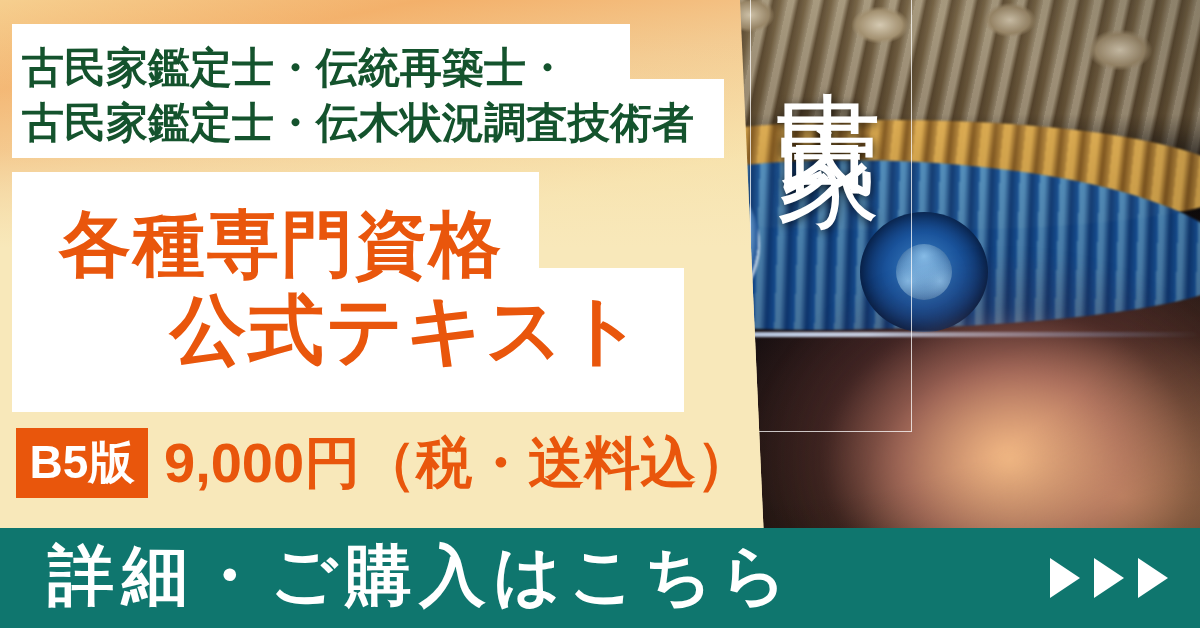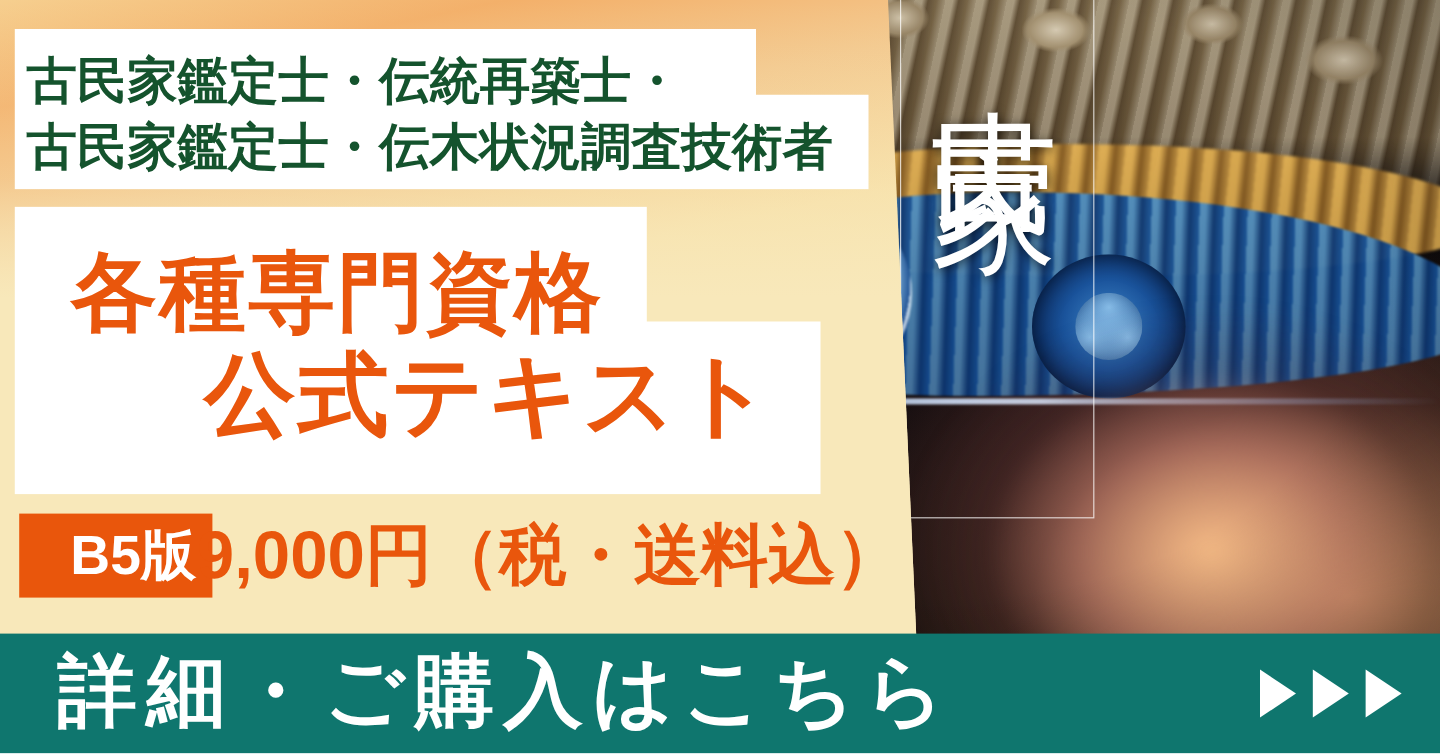--- a/index.html
+++ b/index.html
@@ -211,21 +211,20 @@
   .size-badge {
     position: absolute; left: 16px; top: 428px;
     width: 132px; height: 70px;
     background: #e9560c;
     color: #ffffff;
     font-size: 46px;
     font-weight: 700;
     display: flex; align-items: center; justify-content: center;
     letter-spacing: 0px;
     white-space: nowrap;
-    padding-left: 29px;
   }
   .price-text {
     position: absolute; left: 164px; top: 432px;
     color: #e9560c;
     font-size: 56px;
     font-weight: 700;
     letter-spacing: 0px;
     white-space: nowrap;
     line-height: 62px;
   }

